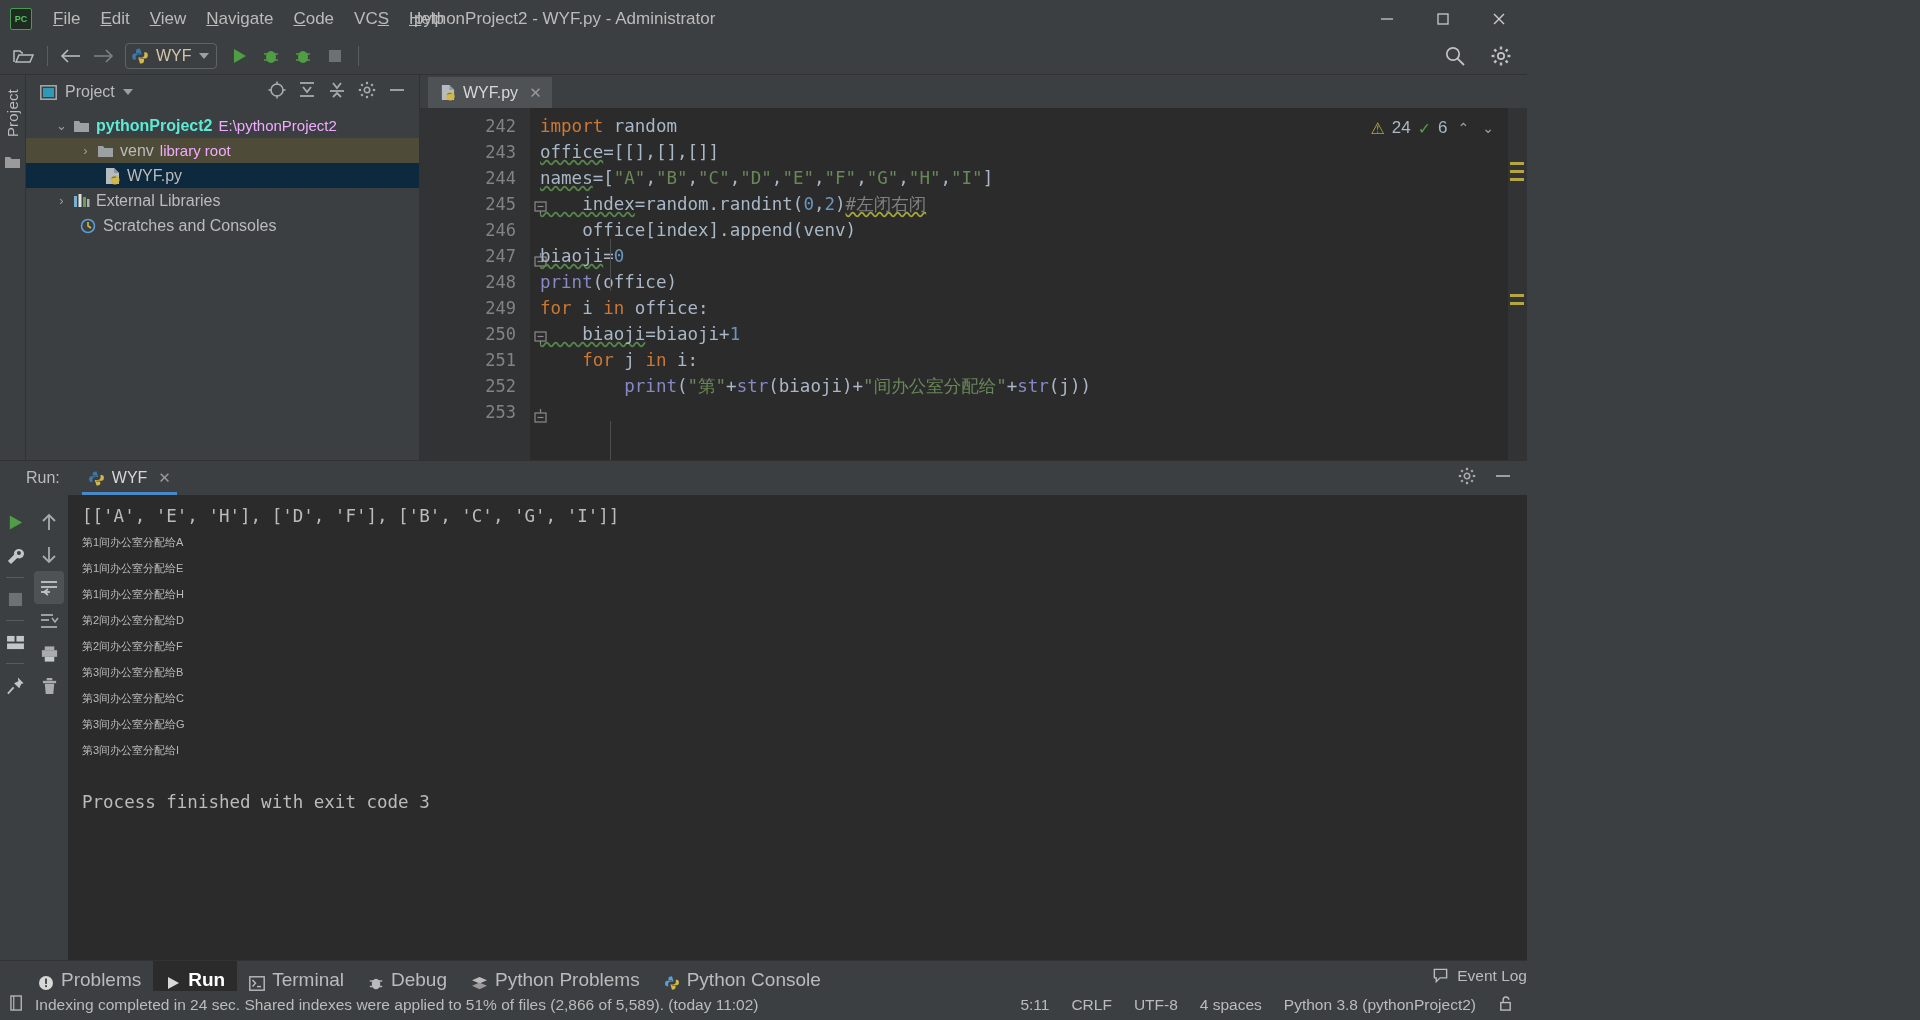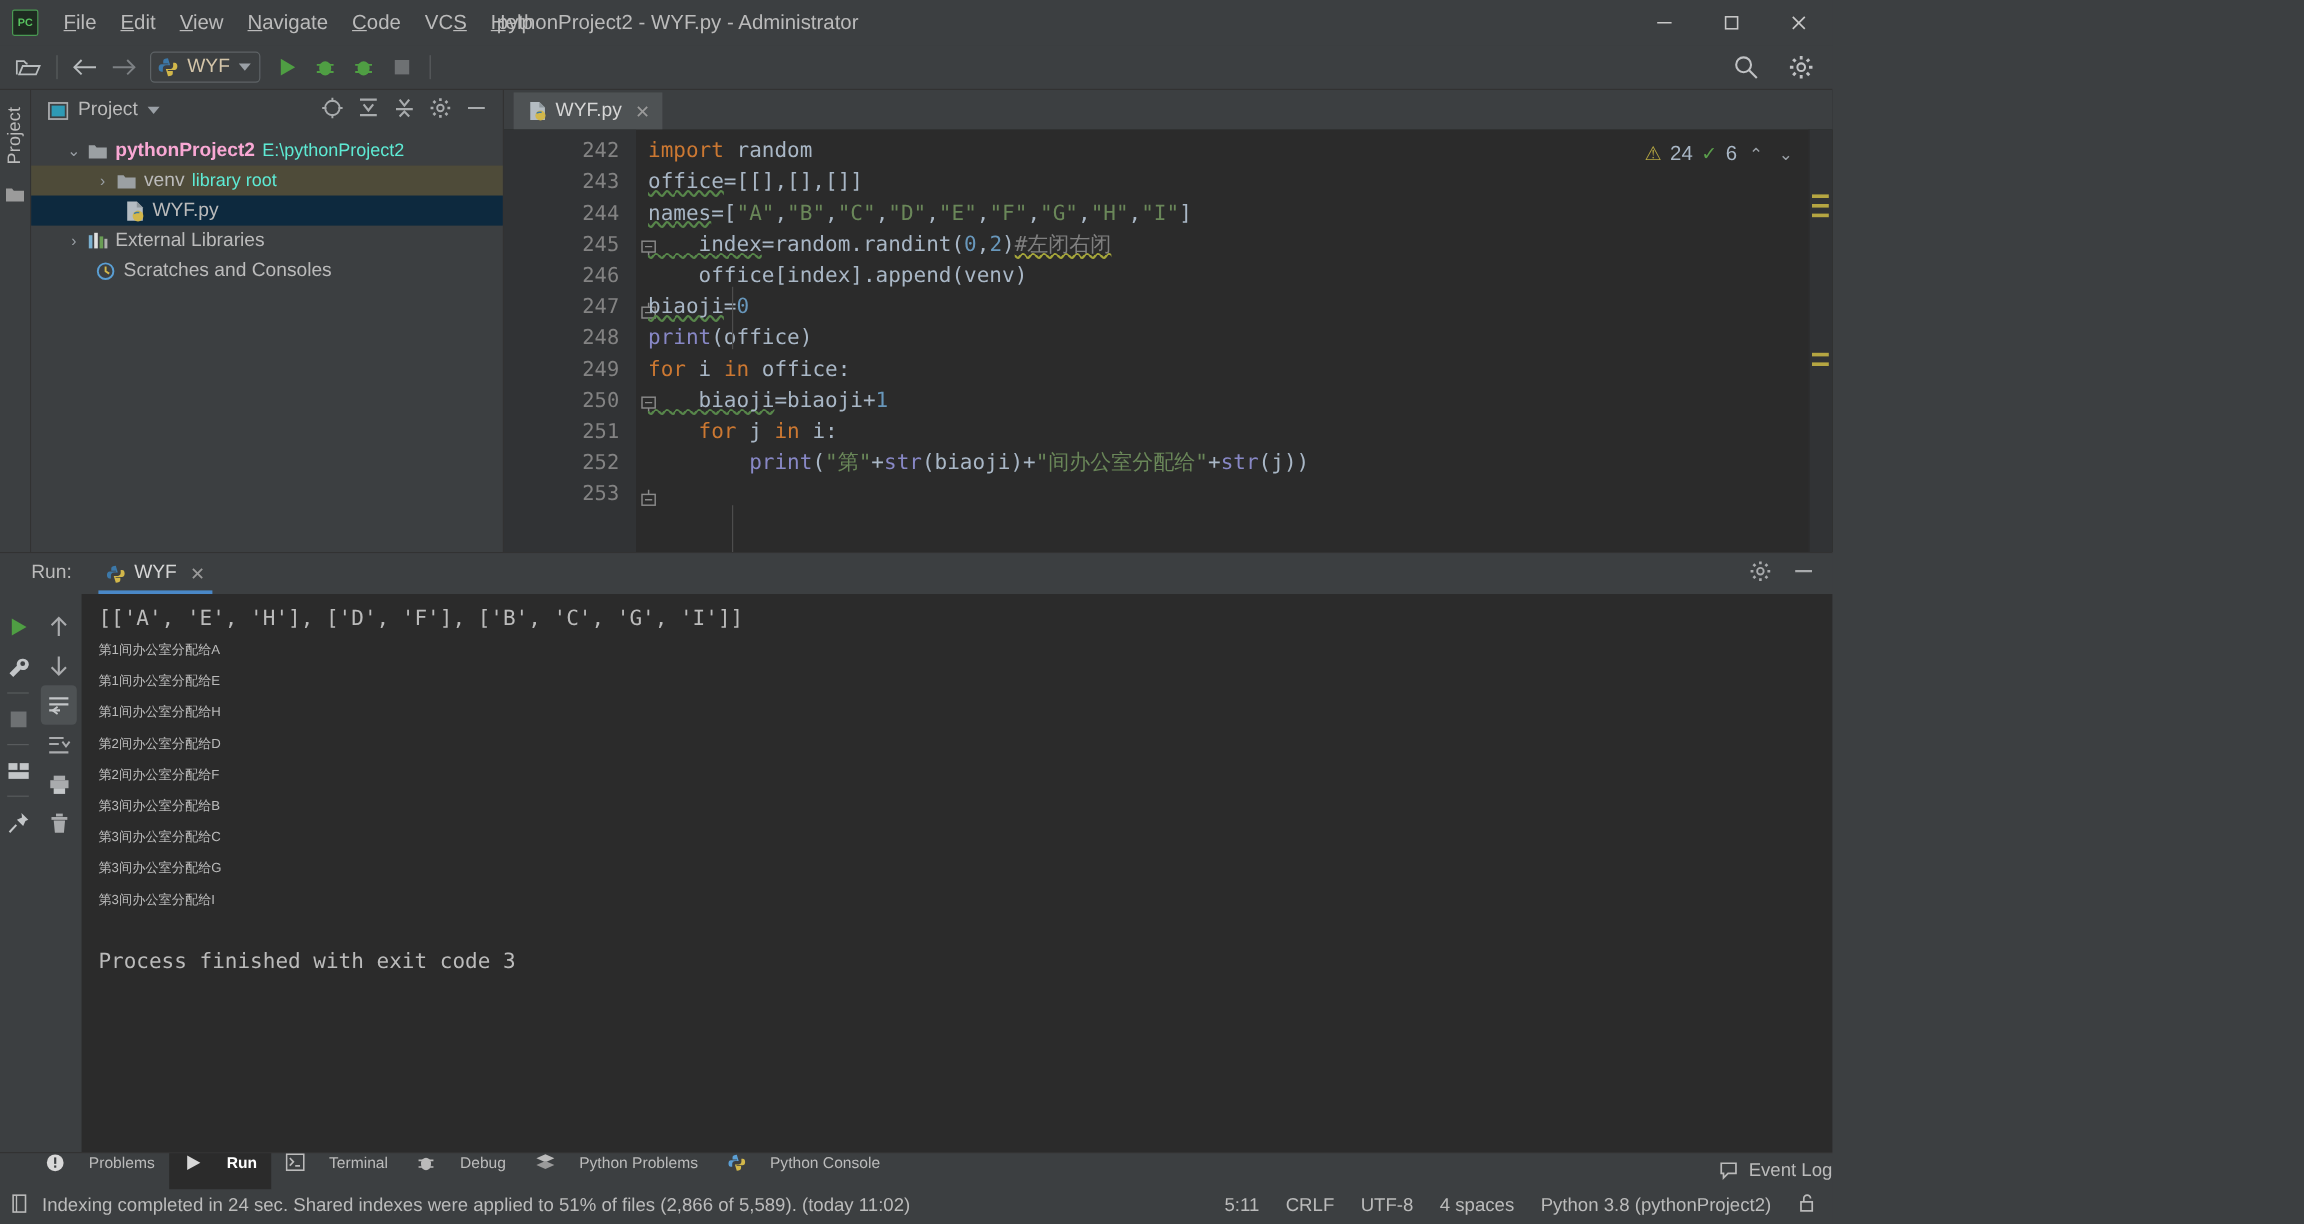--- a/index.html
+++ b/index.html
@@ -90,22 +90,22 @@
   .tree { flex: 1 1 auto; padding-top: 4px; font-size: 16px; color: #bbbbbb; }
   .tree-row {
     height: 25px; display: flex; align-items: center; gap: 6px; padding-left: 30px;
     white-space: nowrap;
   }
   .tree-row.indent2 { padding-left: 54px; }
   .tree-row.indent3 { padding-left: 78px; }
   .tree-row.sel { background: #0d293e; }
   .tree-row.hov { background: #4e4b39; }
   .arrow { width: 11px; display: inline-block; color: #9aa0a6; font-size: 13px; text-align: center; }
-  .tree-label-bold { font-weight: bold; color: #f9a8d4; }
-  .tree-sub { color: #5eead4; font-size: 15px; }
+  .tree-label-bold { font-weight: bold; color: #5eead4; }
+  .tree-sub { color: #f0abfc; font-size: 15px; }
 
   
   .editor-area { flex: 1 1 auto; display: flex; flex-direction: column; min-width: 0;
                  background: #2b2b2b; }
   .tabstrip { height: 33px; flex: 0 0 33px; background: #3c3f41; display: flex;
               align-items: flex-end; position: relative; }
   .file-tab {
     height: 31px; display: flex; align-items: center; gap: 7px; padding: 0 10px 0 12px;
     background: #4e5254; font-size: 16px; color: #d6d6d6; margin-left: 8px;
   }
@@ -188,22 +188,22 @@
   }
   .console .ln { height: 26px; line-height: 26px; white-space: pre; }
   .console .cn { font-family: "Liberation Sans", sans-serif; font-size: 11px; }
 
   
   .bottom-tabs {
     height: 30px; flex: 0 0 30px; background: #3c3f41; display: flex; align-items: center;
     padding-left: 26px; gap: 0; border-top: 1px solid #323232; position: relative;
   }
   .btab {
-    display: flex; align-items: flex-start; gap: 20px; height: 30px; padding: 0 12px;
-    font-size: 13px; color: #bbbbbb;
+    display: flex; align-items: flex-end; gap: 7px; height: 30px; padding: 0 12px;
+    font-size: 19px; color: #bbbbbb;
   }
   .btab.active { background: #2b2b2b; color: #ffffff; font-weight: bold; }
   .bottom-right { margin-left: auto; display: flex; align-items: center; gap: 8px;
                   padding-right: 0; font-size: 15.5px; color: #bbbbbb; }
 
   
   .statusbar {
     height: 30px; flex: 0 0 30px; background: #3c3f41; display: flex; align-items: center;
     padding: 0 14px 0 10px; font-size: 15.5px; color: #bbbbbb; gap: 10px;
   }

